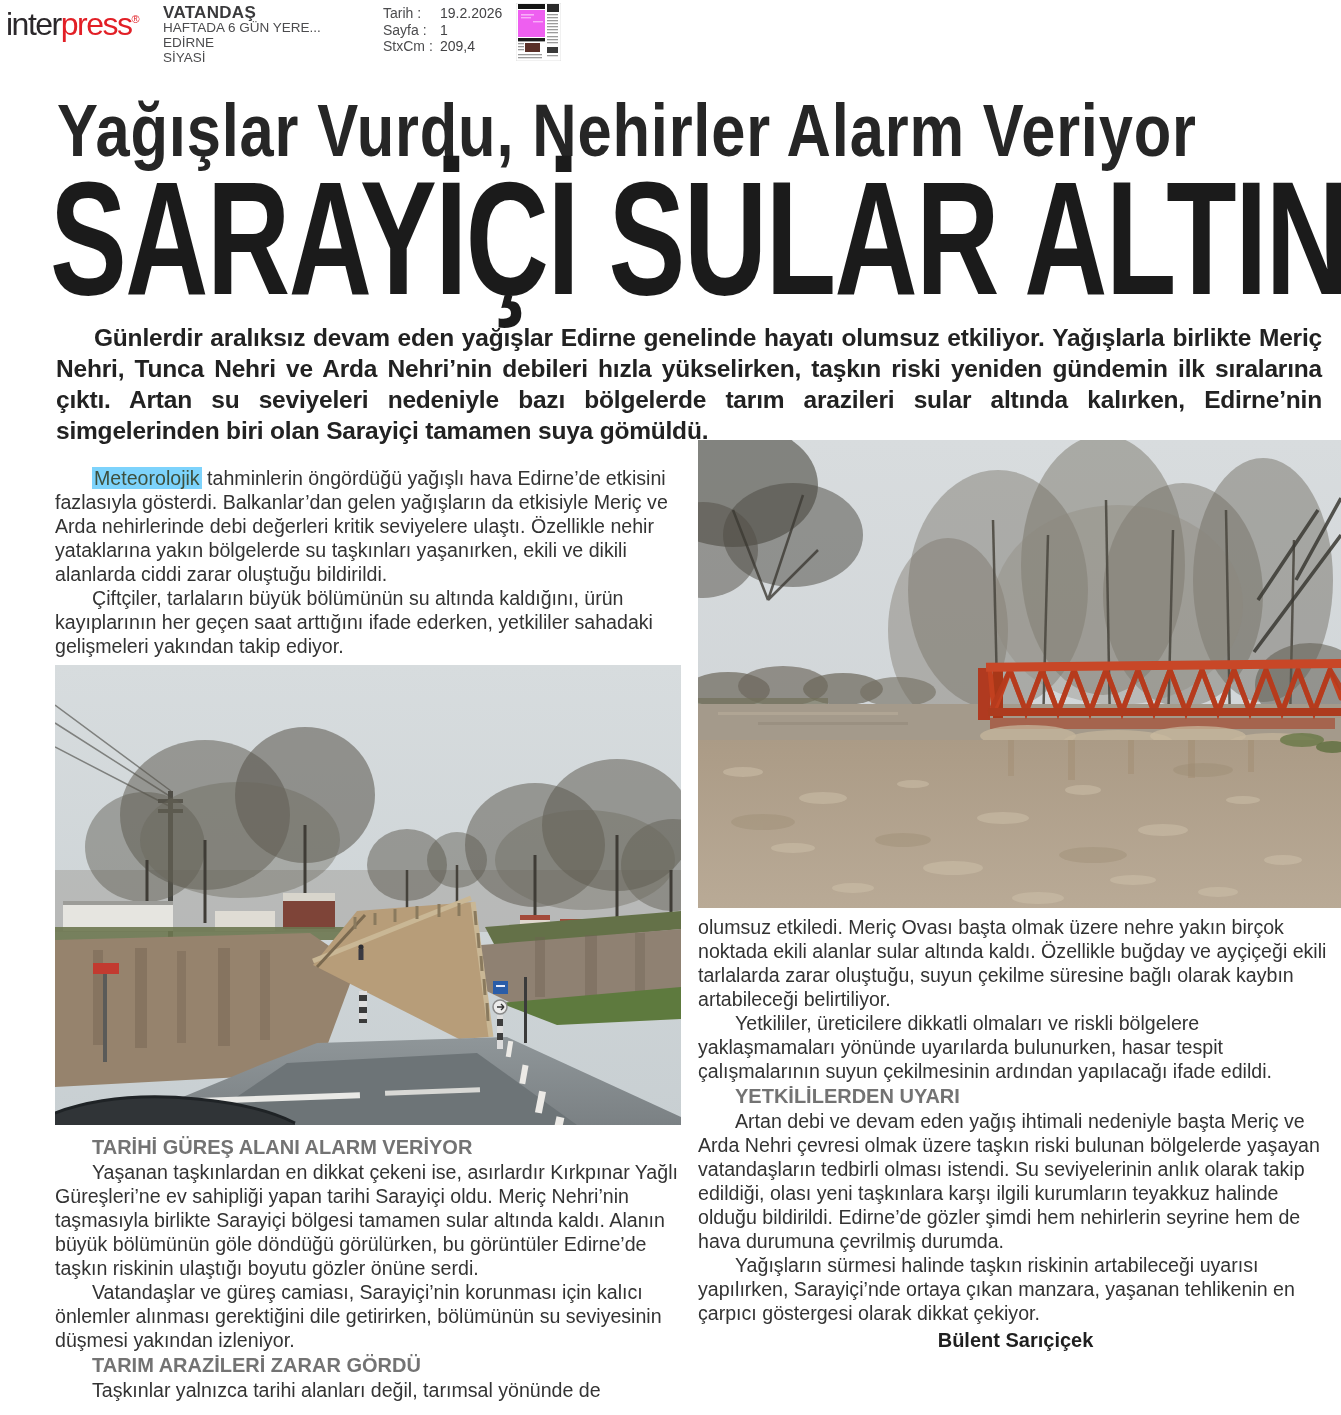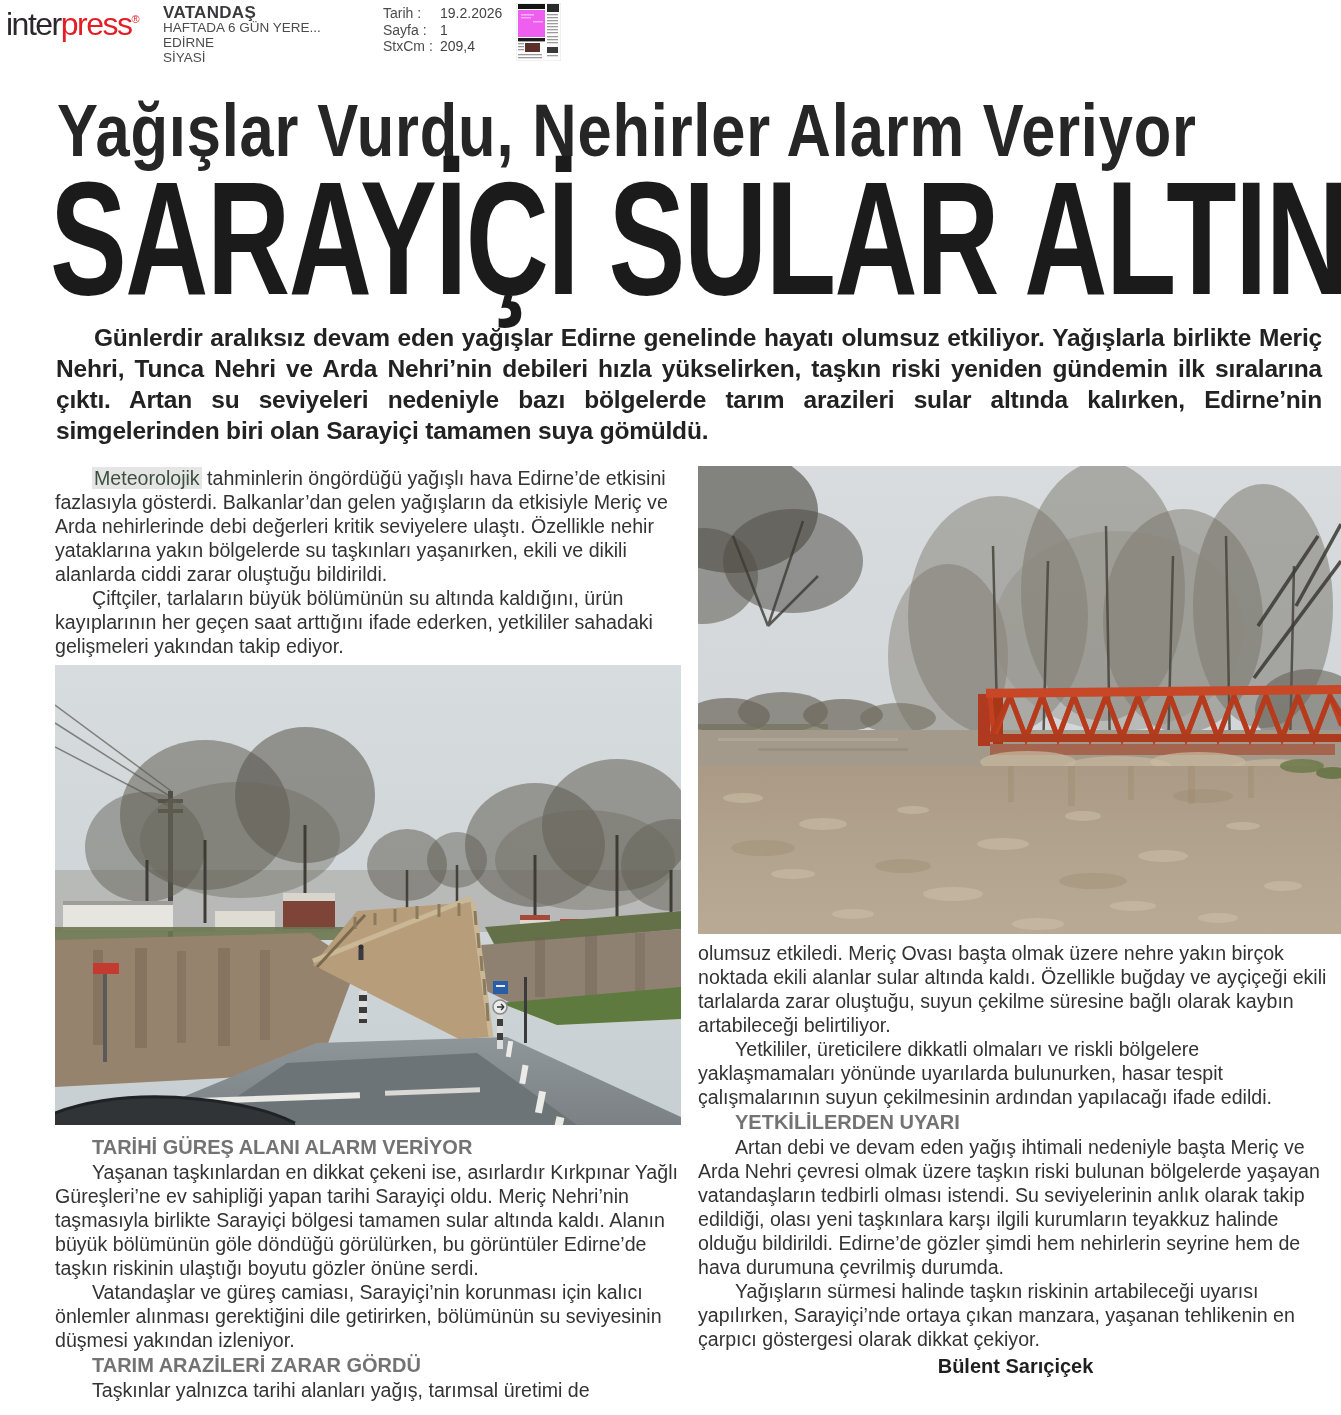--- a/index.html
+++ b/index.html
@@ -30,26 +30,26 @@
     letter-spacing:1px; transform:scaleX(0.83); transform-origin:0 0; }
   .headline { position:absolute; top:158px; left:50px; margin:0;
     font-size:161px; font-weight:bold; color:#1b1b1b; white-space:nowrap;
     letter-spacing:-2px; line-height:1; transform:scaleX(0.715); transform-origin:0 0; }
   .lede { position:absolute; top:322px; left:56px; width:1266px; margin:0;
     font-size:24.5px; line-height:31px; font-weight:bold; color:#222;
     text-align:justify; text-indent:38px; letter-spacing:-0.2px; }
 
   
   .col-left  { position:absolute; left:55px;  top:466px; width:626px; }
-  .col-right { position:absolute; left:698px; top:466px; width:643px; }
+  .col-right { position:absolute; left:698px; top:440px; width:643px; }
   .body-p { margin:0; font-size:19.6px; line-height:24px; color:#333; text-align:left; }
   .indent { text-indent:37px; }
   .subhead { margin:1px 0 0 0; font-size:20px; line-height:25px; font-weight:bold;
              color:#737373; text-indent:37px; }
-  .hl { background:#e5e5e5; color:#3d4f3d; padding:0 2px; }
+  .hl { background:#7dd3fc; color:#3d4f3d; padding:0 2px; }
   .photo { margin:0; line-height:0; }
   .photo-left  { margin:7px 0 10px 0; }
   .photo-right { margin:0 0 7px 0; }
   .photo svg { display:block; }
   .byline { margin-top:4px; padding-right:8px; font-size:20px; font-weight:bold;
             color:#1f1f1f; text-align:center; }
 </style>
 </head>
 <body>
 
@@ -234,21 +234,21 @@
 
       <path d="M0,448 Q60,426 142,434 Q205,440 240,458 L240,460 L0,460 Z" fill="#303437"></path>
       <path d="M0,448 Q60,426 142,434 Q205,440 240,458" stroke="#1f2326" stroke-width="3" fill="none"></path>
     </svg>
   </figure>
 
   <h3 class="subhead">TARİHİ GÜREŞ ALANI ALARM VERİYOR</h3>
   <p class="body-p indent">Yaşanan taşkınlardan en dikkat çekeni ise, asırlardır Kırkpınar Yağlı Güreşleri’ne ev sahipliği yapan tarihi Sarayiçi oldu. Meriç Nehri’nin taşmasıyla birlikte Sarayiçi bölgesi tamamen sular altında kaldı. Alanın büyük bölümünün göle döndüğü görülürken, bu görüntüler Edirne’de taşkın riskinin ulaştığı boyutu gözler önüne serdi.</p>
   <p class="body-p indent">Vatandaşlar ve güreş camiası, Sarayiçi’nin korunması için kalıcı önlemler alınması gerektiğini dile getirirken, bölümünün su seviyesinin düşmesi yakından izleniyor.</p>
   <h3 class="subhead">TARIM ARAZİLERİ ZARAR GÖRDÜ</h3>
-  <p class="body-p indent">Taşkınlar yalnızca tarihi alanları yağış, tarımsal üretimi de</p>
+  <p class="body-p indent">Taşkınlar yalnızca tarihi alanları değil, tarımsal yönünde de</p>
 </div>
 
 <div class="col-right">
   <figure class="photo photo-right">
     <svg width="643" height="468" viewBox="0 0 643 468">
       <defs>
         <linearGradient id="skyR" x1="0" y1="0" x2="0" y2="1">
           <stop offset="0" stop-color="#d8dcde"></stop>
             <stop offset="1" stop-color="#cdd2d5"></stop>
         </linearGradient>

